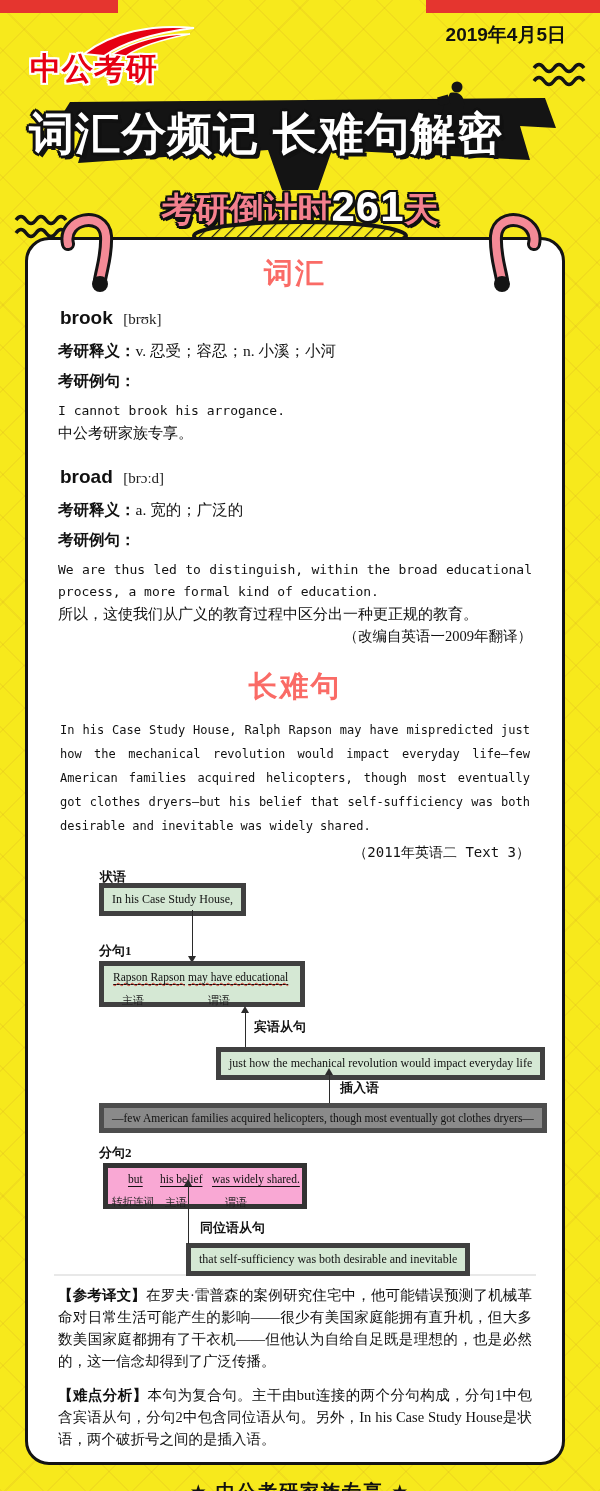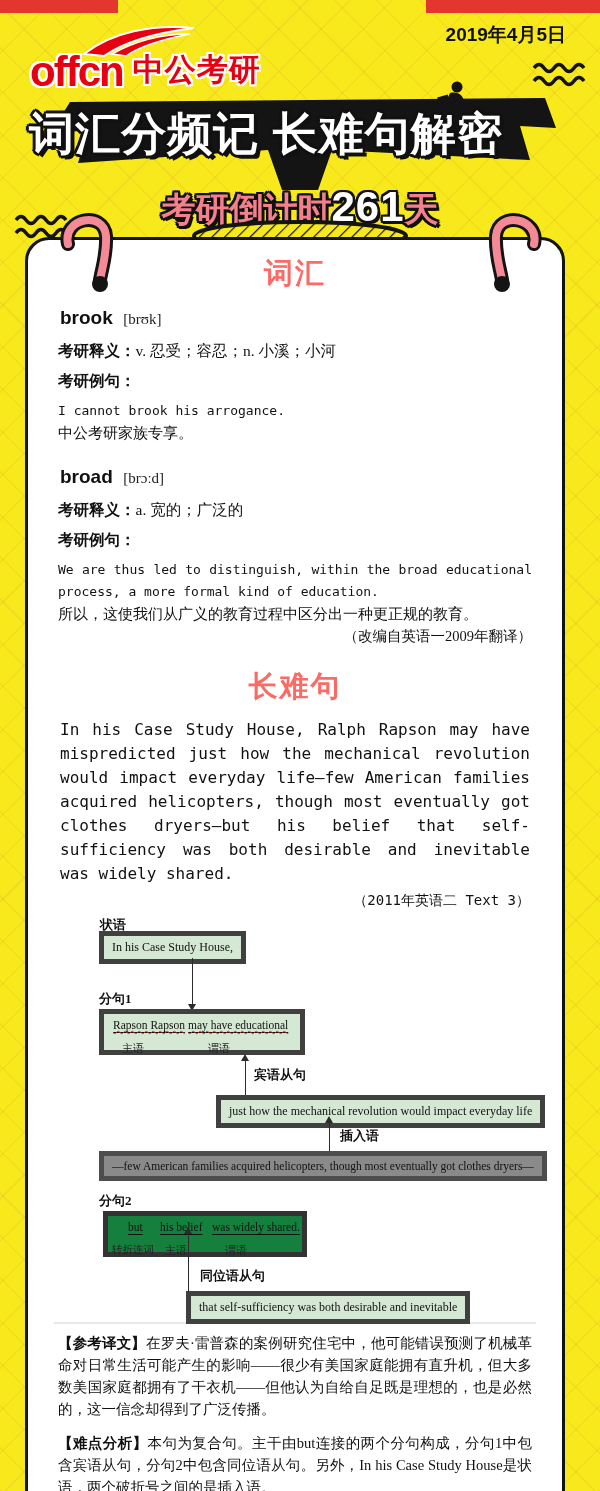--- a/index.html
+++ b/index.html
@@ -59,31 +59,31 @@
     font-family:"Liberation Serif","DejaVu Serif",serif;}
   .kv-line .lbl{font-weight:800;}
   .ex-label{margin:8px 30px 0;font-size:15.5px;font-weight:800;line-height:22px;color:#111;
     font-family:"Liberation Serif","DejaVu Serif",serif;}
   .ex-en{margin:8px 30px 0;font-size:13px;line-height:22px;color:#111;text-align:justify;
     font-family:"DejaVu Sans Mono","Liberation Mono",monospace;}
   .ex-cn{margin:0 30px;font-size:15px;line-height:22px;color:#111;
     font-family:"Liberation Serif","DejaVu Serif",serif;}
   .src-line{margin:0 30px;font-size:14.5px;line-height:22px;color:#111;text-align:right;
     font-family:"Liberation Serif","DejaVu Serif",serif;}
-  .long-sentence{margin:14px 32px 0;font-size:16px;line-height:24px;color:#111;text-align:justify;
+  .long-sentence{margin:14px 32px 0;font-size:12px;line-height:24px;color:#111;text-align:justify;
     font-family:"DejaVu Sans Mono","Liberation Mono",monospace;}
   .sent-src{margin:2px 32px 0;font-size:14px;line-height:24px;text-align:right;color:#111;
     font-family:"DejaVu Sans Mono","Liberation Mono",monospace;}
   
   .diagram{position:relative;margin-top:4px;height:398px;
     font-family:"Liberation Serif","DejaVu Serif",serif;}
   .dg-label{position:absolute;font-size:13px;font-weight:700;color:#111;white-space:nowrap;}
   .dg-box{position:absolute;border:5px solid #404040;background:var(--diagram-green,#d5e8d4);
     font-size:12px;color:#111;padding:4px 8px;white-space:nowrap;}
-  .dg-box.white{background:#15803d;border-color:#333;}
+  .dg-box.white{background:#f9a8d4;border-color:#333;}
   .dg-box.gray{background:var(--diagram-gray,#8a8a8a);border-color:#4d4d4d;font-size:11.5px;}
   .dg-struct{padding:0;width:206px;height:46px;}
   .u{text-decoration:underline;text-underline-offset:3px;text-decoration-skip-ink:none;}
   .wavy{text-decoration-line:underline;text-decoration-style:wavy;text-decoration-color:#d23b2f;
     text-decoration-thickness:1px;text-underline-offset:1px;text-decoration-skip-ink:none;}
   .role{position:absolute;font-size:11px;color:#222;white-space:nowrap;}
   .pos{position:absolute;white-space:nowrap;font-size:11.5px;}
   .arrow{position:absolute;border-left:1.5px solid #2b2b2b;}
   .ah-up::before{content:"";position:absolute;top:-2px;left:-5.3px;
     border:4px solid transparent;border-top:0;border-bottom:7px solid #2b2b2b;}
@@ -106,21 +106,20 @@
   <div class="top-bar left"></div>
   <div class="top-bar right"></div>
 
   <div class="date">2019年4月5日</div>
 
   <div class="logo">
     <svg class="swoosh" width="120" height="34" viewBox="0 0 120 34">
       <path d="M2 30 C30 8, 70 0, 112 4 C80 8, 45 16, 22 32 Z" fill="#e60012" stroke="#fff" stroke-width="2"></path>
       <path d="M30 30 C55 16, 80 10, 108 10 C82 15, 58 22, 44 32 Z" fill="#e60012" stroke="#fff" stroke-width="1.5"></path>
     </svg>
-    <span class="brand">offcn</span>
     <span class="brand-cn">中公考研</span>
   </div>
 
   <svg class="ribbon" width="600" height="100" viewBox="0 0 600 100">
     <path d="M70 4 L545 0 L556 30 L520 28 L530 62 L332 52 L318 92 L282 92 L268 52 L78 65 L88 32 L50 36 Z" fill="#141414"></path>
   </svg>
 
   <div class="main-title">词汇分频记 长难句解密</div>
 
   <svg class="announcer" width="42" height="42" viewBox="0 0 42 42">

